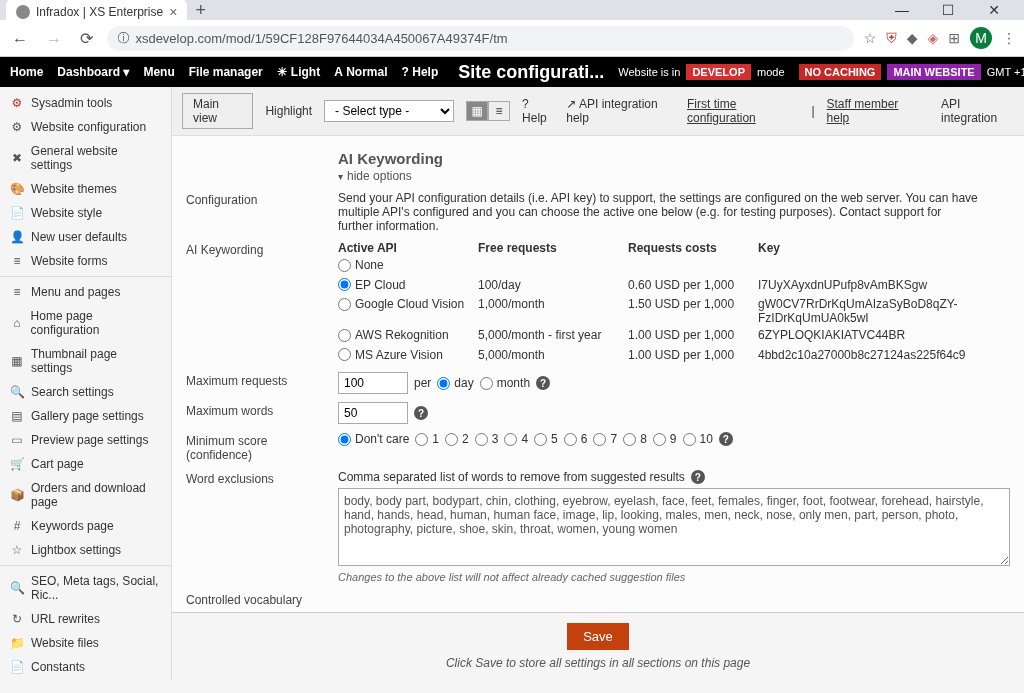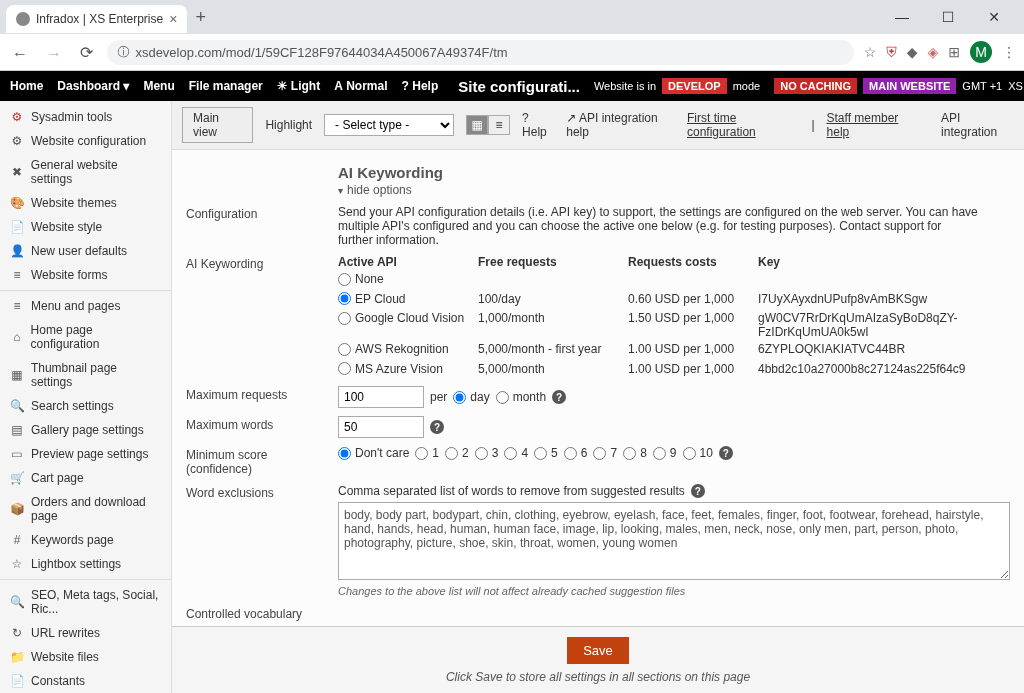--- a/index.html
+++ b/index.html
@@ -1,39 +1,39 @@
 <!DOCTYPE html>
 <html><head>
 <meta charset="utf-8">
 <style>
 * { box-sizing: border-box; margin: 0; padding: 0; }
 body { font-family: Arial, sans-serif; font-size: 12px; color: #333; background: #f5f5f5; width: 1024px; height: 693px; overflow: hidden; position: relative; }
 
 
 .browser-chrome { background: #fff; border-bottom: 1px solid #ccc; }
-.tab-bar { display: flex; align-items: center; height: 34px; background: #dee1e6; padding: 0 6px; }
+.tab-bar { display: flex; align-items: center; height: 20px; background: #dee1e6; padding: 0 6px; }
 .tab { display: flex; align-items: center; background: #fff; border-radius: 8px 8px 0 0; padding: 6px 10px; margin-top: 4px; font-size: 12px; gap: 6px; min-width: 180px; }
 .tab .favicon { width: 14px; height: 14px; background: #888; border-radius: 50%; display: inline-block; }
 .tab .close { margin-left: auto; font-size: 14px; color: #666; cursor: pointer; }
 .plus-tab { margin-left: 8px; font-size: 18px; color: #555; cursor: pointer; }
 .window-controls { margin-left: auto; display: flex; gap: 18px; font-size: 14px; color: #333; padding-right: 10px; }
 .window-controls span { width: 28px; text-align: center; cursor: pointer; }
 
 .addr-bar { display: flex; align-items: center; height: 36px; padding: 0 8px; gap: 10px; background: #fff; }
 .nav-arrow { font-size: 16px; color: #555; cursor: pointer; padding: 0 4px; }
 .url-box { flex: 1; display: flex; align-items: center; background: #f1f3f4; border-radius: 14px; padding: 4px 10px; font-size: 13px; color: #555; gap: 6px; }
 .url-box .lock { font-size: 12px; }
 .addr-icons { display: flex; gap: 10px; align-items: center; color: #666; }
 .addr-icons span { cursor: pointer; font-size: 14px; }
 .avatar { width: 22px; height: 22px; background: #0a7d3e; border-radius: 50%; display: flex; align-items: center; justify-content: center; color: #fff; font-size: 11px; }
 
 
 .top-menu { display: flex; align-items: center; background: #000; color: #fff; height: 30px; padding: 0 10px; font-size: 12px; gap: 14px; white-space: nowrap; overflow: hidden; }
 .top-menu .item { cursor: pointer; font-weight: bold; }
-.site-config { font-size: 15px; font-weight: bold; margin-left: 6px; text-align: center; }
+.site-config { font-size: 18px; font-weight: bold; margin-left: 6px; text-align: center; }
 .status-block { display: flex; align-items: center; gap: 6px; margin-left: auto; font-size: 11px; }
 .badge { padding: 2px 6px; font-weight: bold; font-size: 11px; }
 .badge-red { background: #d32f2f; }
 .badge-red2 { background: #c62828; margin-left: 8px; }
 .badge-purple { background: #8e24aa; }
 
 
 .app { display: flex; height: calc(693px - 34px - 36px - 30px); }
 .sidebar { width: 172px; background: #f5f5f5; border-right: 1px solid #ddd; overflow-y: auto; padding: 4px 0; }
 .side-item { display: flex; align-items: center; gap: 7px; padding: 5px 10px; font-size: 12px; color: #333; cursor: pointer; }
@@ -56,21 +56,21 @@
 .form-grid { display: grid; grid-template-columns: 140px 1fr; gap: 8px 12px; align-items: start; font-size: 12px; }
 .form-label { color: #444; padding-top: 2px; }
 .section-title { font-size: 15px; font-weight: bold; color: #555; margin-bottom: 2px; }
 .hide-opts { font-size: 12px; color: #555; cursor: pointer; display: flex; align-items: center; gap: 4px; }
 .chev { font-size: 10px; }
 
 .api-table { display: grid; grid-template-columns: 130px 140px 120px auto; gap: 3px 10px; font-size: 12px; }
 .api-table .th { font-weight: bold; }
 .radio { display: inline-flex; align-items: center; gap: 4px; }
 
-.input-small { width: 86px; border: 1px solid #aaa; padding: 3px 5px; font-size: 12px; }
+.input-small { width: 70px; border: 1px solid #aaa; padding: 3px 5px; font-size: 12px; }
 .inline { display: flex; align-items: center; gap: 6px; flex-wrap: wrap; }
 .help-icon { display: inline-flex; width: 14px; height: 14px; background: #555; color: #fff; border-radius: 50%; align-items: center; justify-content: center; font-size: 10px; font-weight: bold; cursor: pointer; }
 
 .textarea { width: 100%; min-height: 78px; border: 1px solid #aaa; padding: 5px; font-size: 12px; font-family: inherit; resize: vertical; color: #555; }
 .note { font-style: italic; color: #666; font-size: 11px; margin-top: 2px; }
 
 .footer { border-top: 1px solid #ccc; padding: 10px; text-align: center; background: #f5f5f5; }
 .save-btn { background: #c2410c; color: #fff; border: none; padding: 6px 16px; font-size: 13px; cursor: pointer; }
 .footer-note { margin-top: 6px; font-style: italic; color: #555; font-size: 12px; }
 </style>

